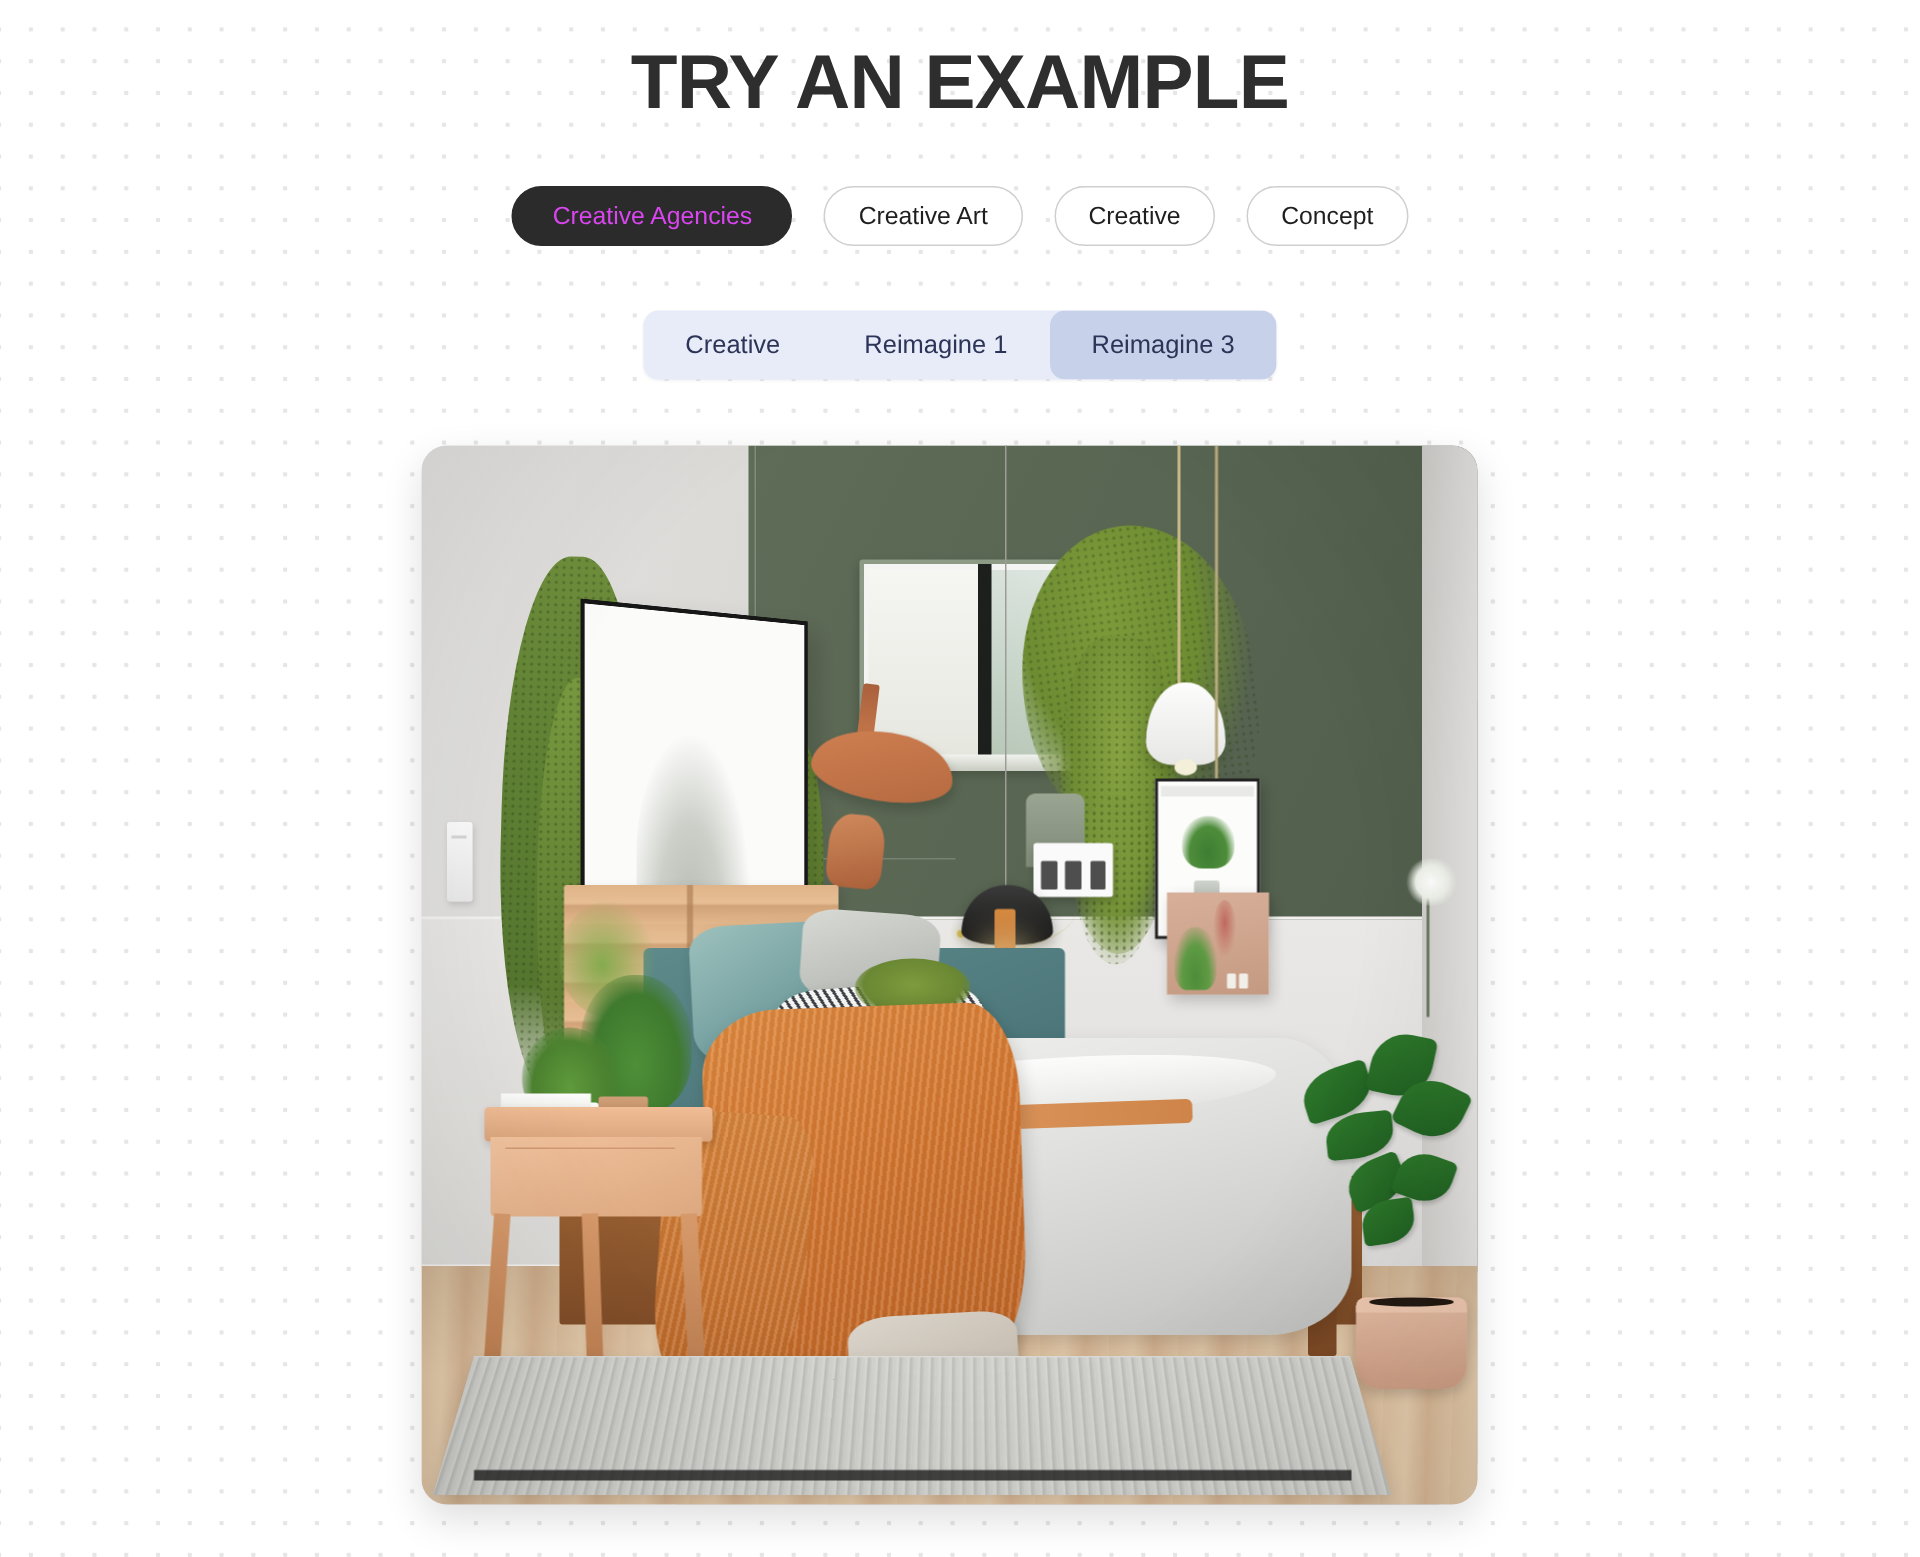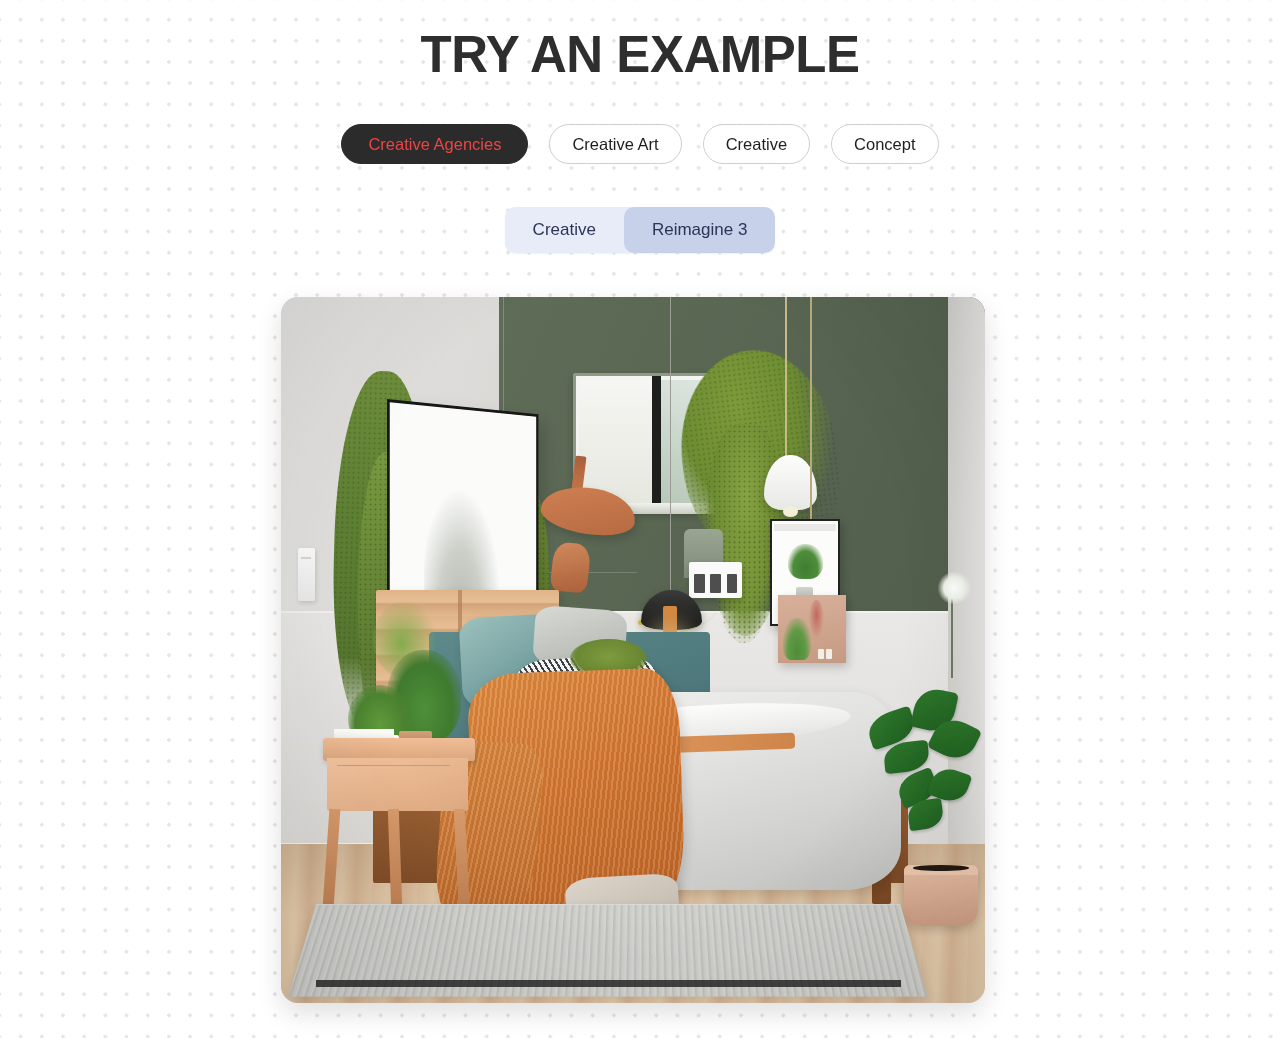--- a/index.html
+++ b/index.html
@@ -38,21 +38,21 @@
     border-radius:999px;
     font-size:16.5px;
     color:#1f1f1f;
     background:#ffffff;
     border:1px solid #cfcfcf;
     white-space:nowrap;
     cursor:pointer;
   }
   .pill.active{
     background:#2b2b2b;
-    color:#ef4444;
+    color:#d946ef;
     border-color:#2b2b2b;
     padding:0 26px;
     justify-content:center;
   }
 
   
   .seg-wrap{
     position:absolute;top:207px;left:0;width:1280px;
     display:flex;justify-content:center;
   }
@@ -367,20 +367,23 @@
   <div class="pill">
     <span>Concept</span>
   </div>
 </div>
 
 <div class="seg-wrap">
   <div class="seg">
     <div class="seg-item">
       <span>Creative</span>
     </div>
+    <div class="seg-item">
+      <span>Reimagine 1</span>
+    </div>
     <div class="seg-item active">
       <span>Reimagine 3</span>
     </div>
   </div>
 </div>
 
 <div class="card">
   <div class="scene">
 
     <div class="wall-left"></div>

